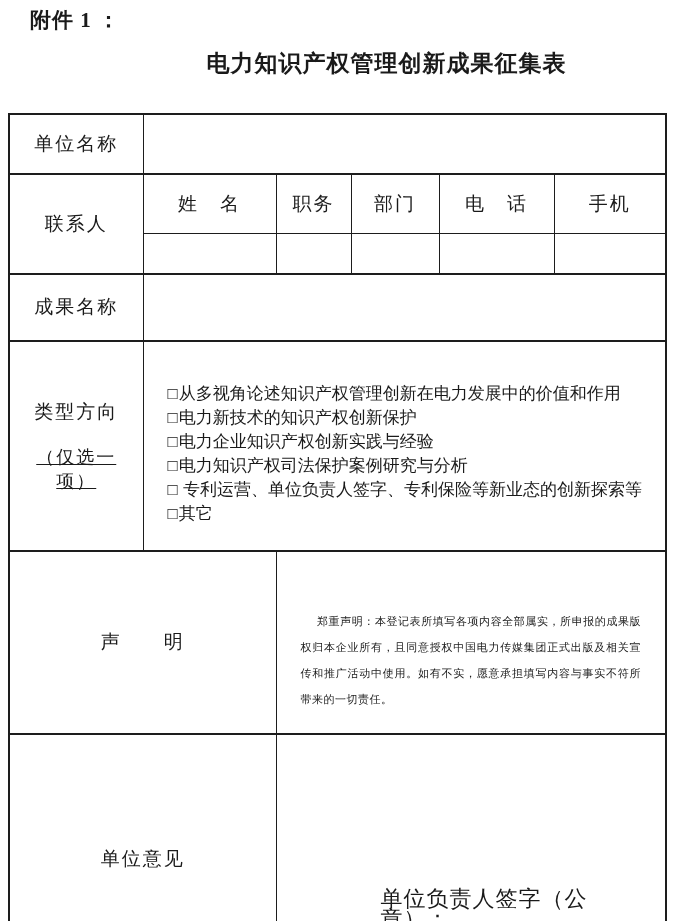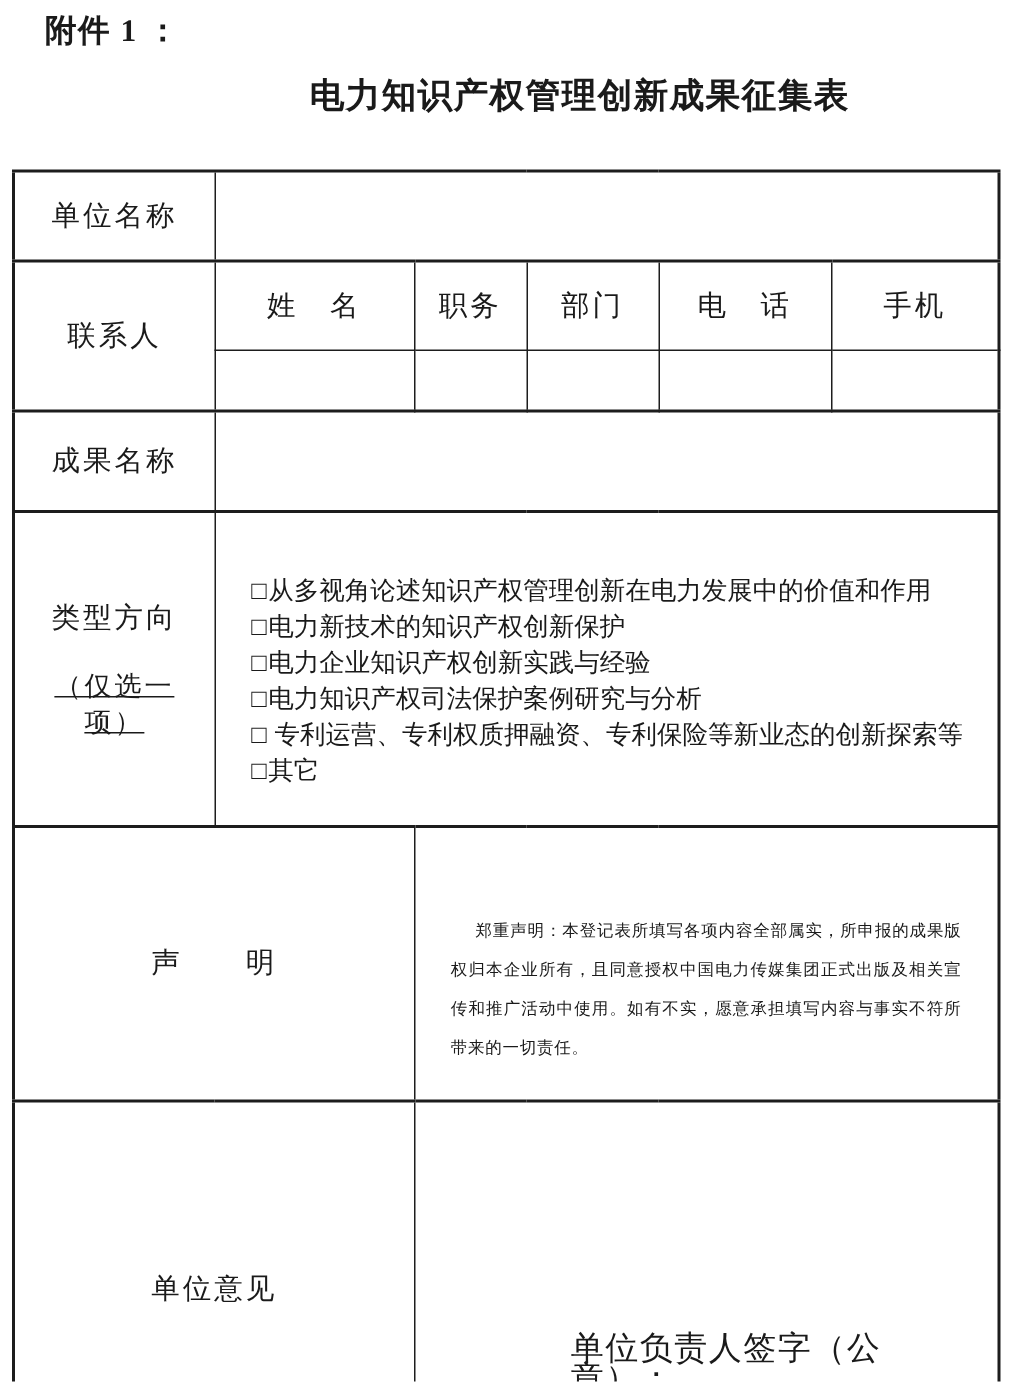--- a/index.html
+++ b/index.html
@@ -158,21 +158,21 @@
         <div class="type-option">
           <span class="cb">□</span><span>电力新技术的知识产权创新保护</span>
         </div>
         <div class="type-option">
           <span class="cb">□</span><span>电力企业知识产权创新实践与经验</span>
         </div>
         <div class="type-option">
           <span class="cb">□</span><span>电力知识产权司法保护案例研究与分析</span>
         </div>
         <div class="type-option">
-          <span class="cb">□</span><span> 专利运营、专利权质押融资、专利保险等新业态的创新探索等</span>
+          <span class="cb">□</span><span> 专利运营、单位负责人签字、专利保险等新业态的创新探索等</span>
         </div>
         <div class="type-option">
           <span class="cb">□</span><span>其它</span>
         </div>
       </div>
     </td>
   </tr>
 
   <tr class="thick" style="height:183px">
     <td class="label-cell" colspan="2">声　　明</td>

